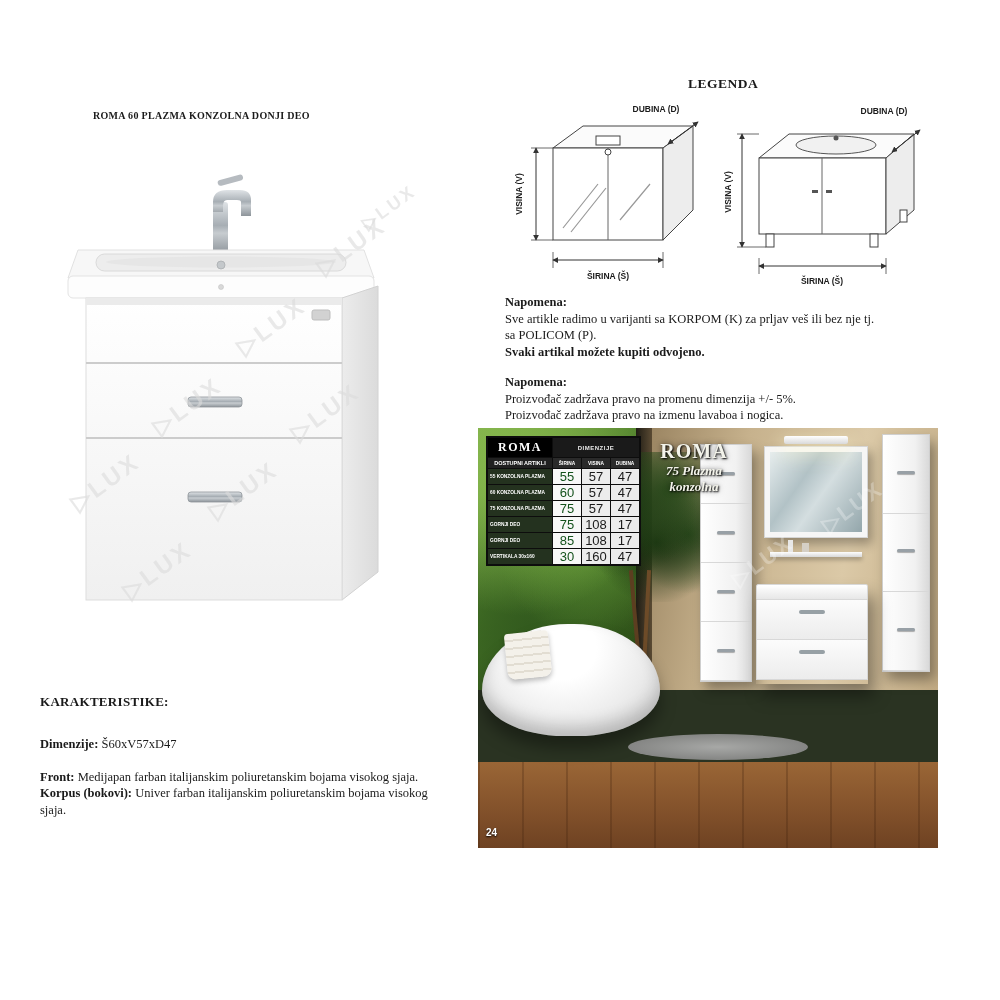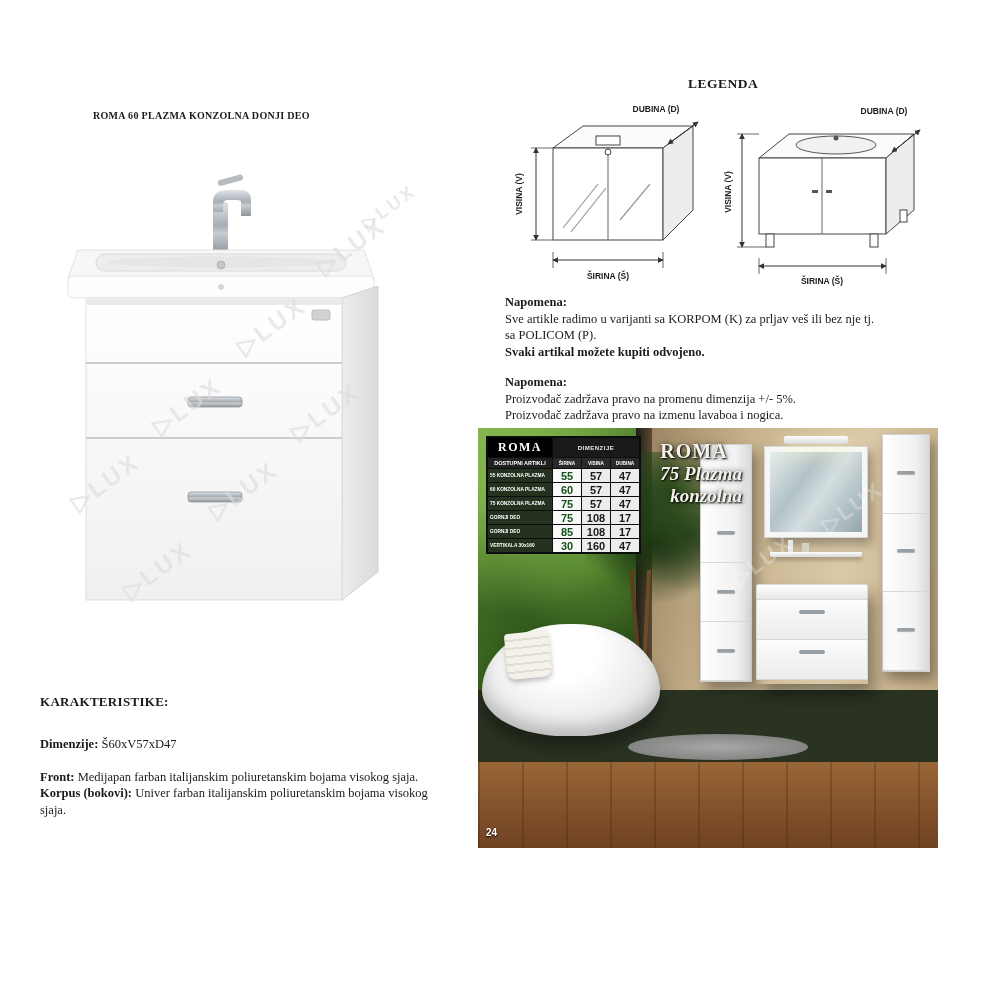--- a/index.html
+++ b/index.html
@@ -104,28 +104,28 @@
   .pt-brand { background:#000; color:#fff; font-family:"Liberation Serif",serif; font-weight:bold; font-size:12px;
     text-align:center; letter-spacing:1.5px; padding:2px 0; }
   .pt-dim { background:#1a1a1a; color:#e8e8e8; font-family:"Liberation Sans",sans-serif; font-weight:bold; font-size:6px;
     display:flex; align-items:center; justify-content:center; letter-spacing:.5px; }
   .pt-lh { background:#202020; color:#fff; font-family:"Liberation Sans",sans-serif; font-weight:bold; font-size:5.5px;
     display:flex; align-items:center; justify-content:center; text-align:center; padding:2px 1px; }
   .pt-col { background:#2a2a2a; color:#fff; font-family:"Liberation Sans",sans-serif; font-weight:bold; font-size:4.8px;
     display:flex; align-items:center; justify-content:center; padding:2px 0; }
   .pt-label { background:#24321f; color:#fff; font-family:"Liberation Sans",sans-serif; font-weight:bold; font-size:4.8px;
     line-height:1.2; padding:2px 2px; display:flex; align-items:center; }
-  .pt-val { background:#ececec; color:#1a1a1a; font-family:"Liberation Sans",sans-serif; font-weight:bold; font-size:11px;
+  .pt-val { background:#ececec; color:#1a1a1a; font-family:"Liberation Sans",sans-serif; font-weight:normal; font-size:13px;
     display:flex; align-items:center; justify-content:center; min-height:13px; }
   .pt-val-s { color:#14521c; background:#f8f8f8; }
 
   .promo-title { position:absolute; left:168px; top:12px; width:96px; text-align:center; z-index:5; color:#f3f3ea;
     text-shadow:1px 1px 2px #000, 0 0 6px rgba(0,0,0,.6); }
   .ptl1 { font-family:"Liberation Serif",serif; font-weight:bold; font-size:20px; letter-spacing:1px; }
-  .ptl2, .ptl3 { font-family:"Liberation Serif",serif; font-weight:bold; font-style:italic; font-size:19px;text-align:right; }
+  .ptl2, .ptl3 { font-family:"Liberation Serif",serif; font-weight:bold; font-style:italic; font-size:13px; }
 
   .promo-caption { position:absolute; left:178px; top:297px; width:246px; z-index:6;
     background:rgba(25,28,22,.8); border-radius:3px; padding:4px 8px 5px; color:#fff; }
   .cap-main { font-family:"Liberation Serif",serif; font-style:italic; font-weight:bold; font-size:9.5px; margin-bottom:2px; }
   .cap-sub { font-family:"Liberation Sans",sans-serif; font-size:5.8px; color:#cfcfcf; line-height:1.4; }
   .promo-page { position:absolute; left:8px; bottom:10px; z-index:6; color:#fff; font-family:"Liberation Sans",sans-serif;
     font-weight:bold; font-size:10px; text-shadow:0 1px 2px #000; }
 </style>
 </head>
 <body>

